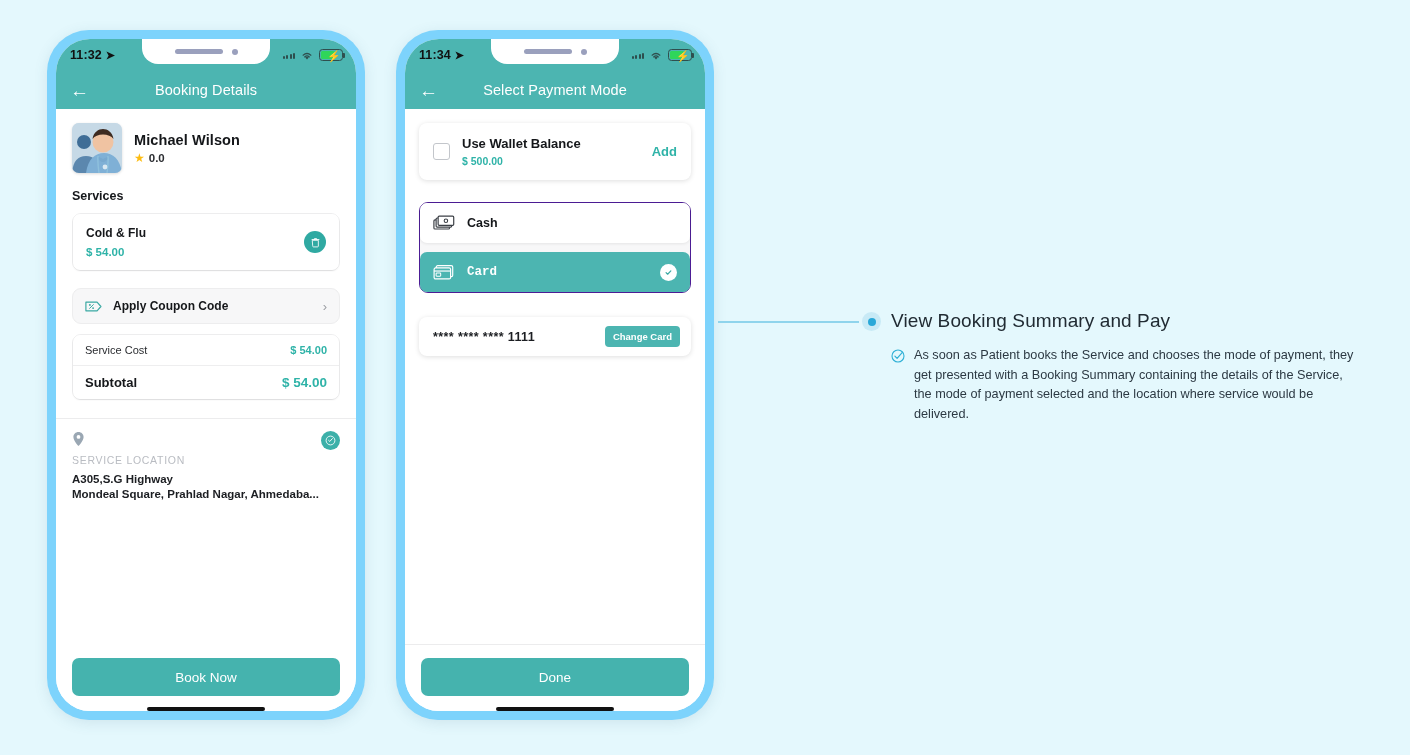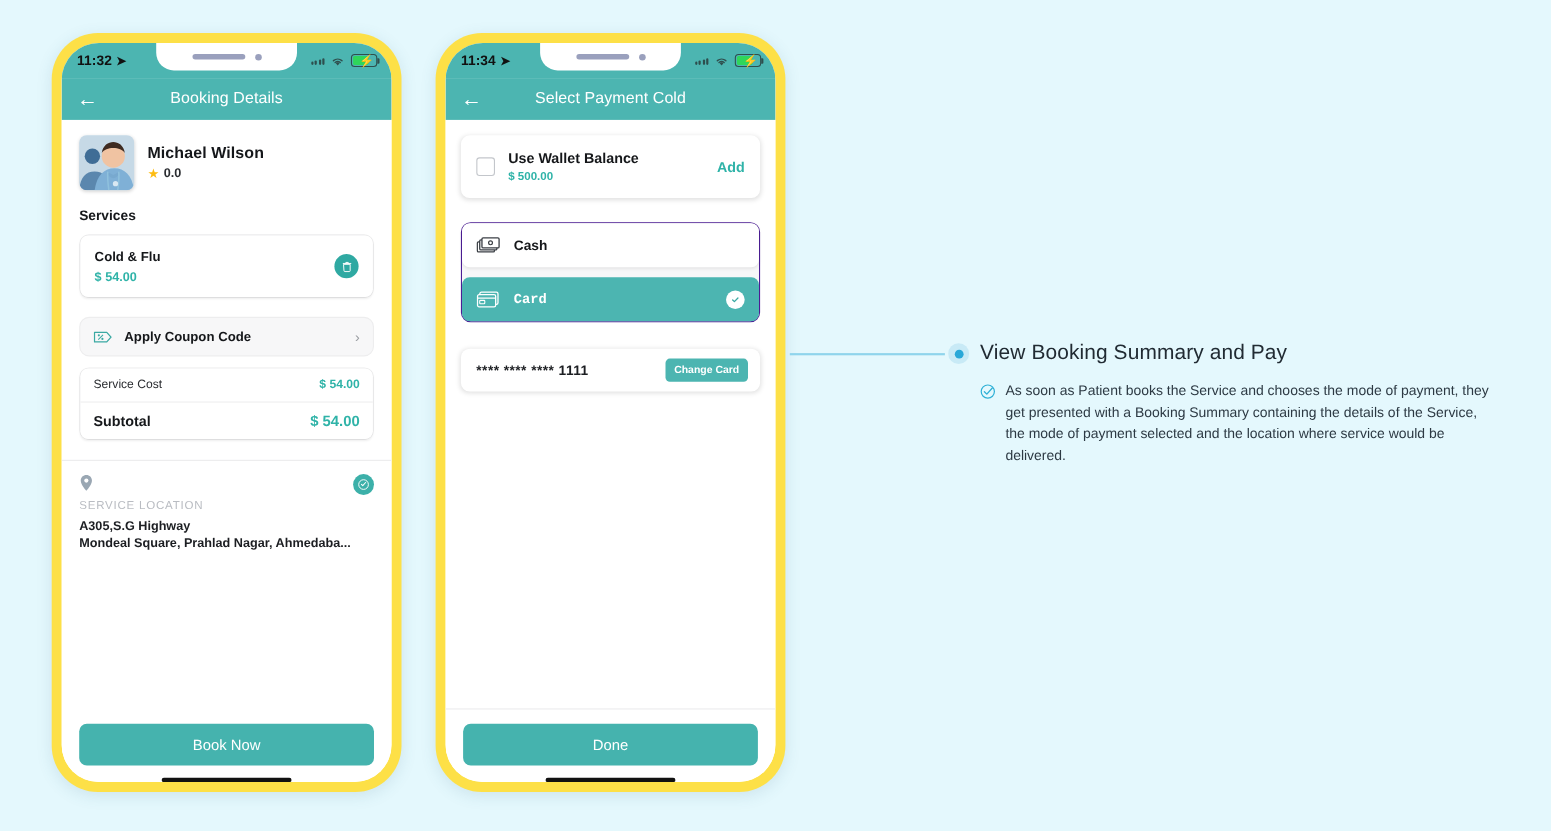--- a/index.html
+++ b/index.html
@@ -8,21 +8,21 @@
     background: #e4f8fd;
     font-family: "Liberation Sans", sans-serif;
     overflow: hidden;
   }
   .stage { position: relative; width: 1410px; height: 755px; }
 
   
   .phone {
     position: absolute;
     width: 318px; height: 690px;
-    background: #fde047;
+    background: #7dd3fc;
     border-radius: 42px;
     box-shadow: 0 3px 14px rgba(60,110,130,.13);
     padding: 9px;
     overflow: hidden;
   }
   .phone.p1 { left: 47px; top: 30px; }
   .phone.p2 { left: 396px; top: 30px; }
 
   .screen {
     position: relative;
@@ -398,21 +398,21 @@
           </svg>
           <span class="batt">
             <span class="batt-fill"></span>
               <span class="bolt">⚡</span>
           </span>
         </div>
       </div>
 
       <div class="appbar">
         <span class="back">←</span>
-        <span class="title">Select Payment Cold</span>
+        <span class="title">Select Payment Mode</span>
       </div>
 
       <div class="body">
 
         <div class="wallet-card">
           <span class="chkbox"></span>
           <div style="flex:1">
             <div class="wallet-t">Use Wallet Balance</div>
             <div class="wallet-s">$ 500.00</div>
           </div>

